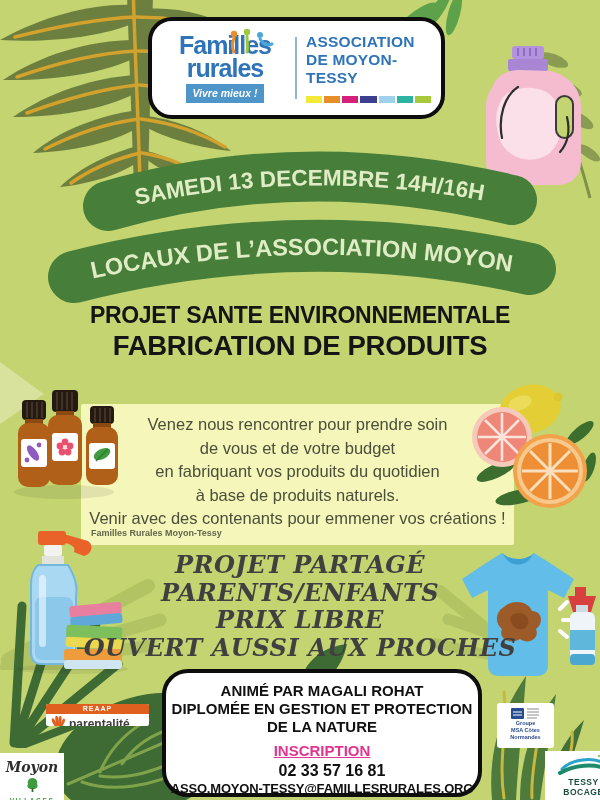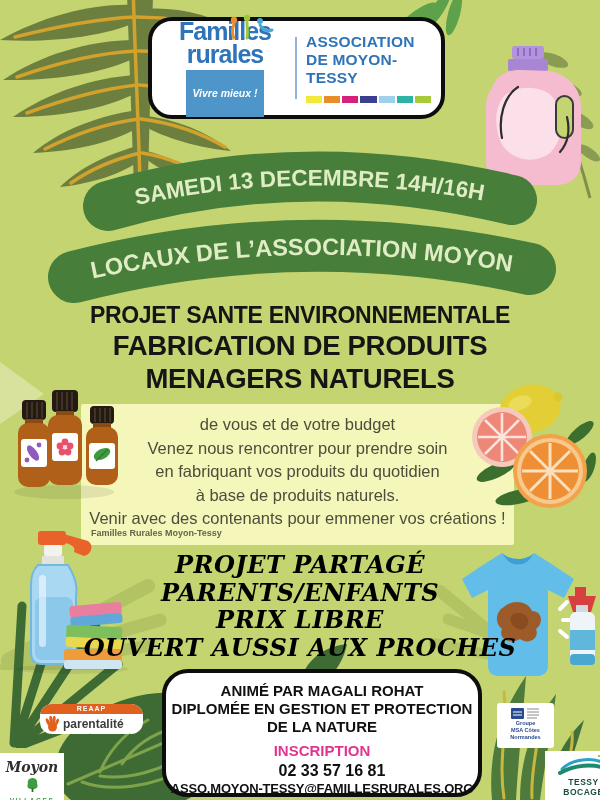--- a/index.html
+++ b/index.html
@@ -16,21 +16,21 @@
     left:148px;top:17px;width:297px;height:102px;background:#fff;
     border:4px solid #0d0d0d;border-radius:24px;z-index:6;
     display:flex;align-items:center;box-sizing:border-box;padding:4px 8px 4px 12px;
   }
   .brand-col{position:relative;width:122px;flex:none;text-align:center;}
   .brand-figures{position:absolute;top:-6px;left:62px;}
   .brand-line{font-weight:bold;color:#2f74b8;font-size:25px;line-height:22px;letter-spacing:-1px;}
   .brand-line2{margin-top:1px;}
   .brand-tagline{
     margin:5px auto 0;background:#4e95c9;color:#fff;font-style:italic;font-weight:bold;
-    font-size:10.5px;padding:18px 7px;width:fit-content;line-height:11px;
+    font-size:10.5px;padding:4px 7px;width:fit-content;line-height:11px;
   }
   .logo-divider{width:2px;height:62px;background:#8fb4d8;margin:0 9px;flex:none;}
   .assoc-col{flex:1;}
   .assoc-line{font-weight:bold;color:#2f74b8;font-size:15.5px;line-height:18px;letter-spacing:0.2px;}
   .stripe{display:flex;margin-top:9px;}
   .stripe span{height:7px;flex:1;margin-right:2px;}
 
   
   .banner-svg{left:0;width:600px;z-index:5;}
   .banner-text{font-family:"Liberation Sans",sans-serif;font-weight:bold;fill:#e0edc4;}
@@ -43,39 +43,39 @@
   
   .intro-box{
     left:81px;top:404px;width:433px;height:141px;background:#f5f6ba;z-index:2;
     box-sizing:border-box;padding-top:9px;text-align:center;border-radius:2px;
   }
   .intro-line{font-size:16.5px;color:#4c4e3b;line-height:23.5px;}
   .intro-credit{position:absolute;left:10px;bottom:7px;font-size:9px;font-weight:bold;color:#63654d;}
 
   
   .highlights{
-    left:0;right:0;top:551px;text-align:center;z-index:4;color:#000000;
+    left:0;right:0;top:551px;text-align:center;z-index:4;color:#404040;
     font-family:"DejaVu Serif",serif;font-style:italic;font-weight:bold;
     font-size:24px;line-height:27.5px;letter-spacing:0.5px;
   }
 
   
   .contact-box{
     left:162px;top:669px;width:320px;height:128px;background:#fff;
     border:4px solid #0d0d0d;border-radius:26px;z-index:7;box-sizing:border-box;
     text-align:center;padding-top:9px;color:#101010;
   }
   .contact-host{font-size:15px;font-weight:bold;line-height:18px;}
-  .contact-inscription{margin-top:6px;font-size:15px;font-weight:bold;color:#e2348e;line-height:18px;}
+  .contact-inscription{margin-top:6px;font-size:15px;font-weight:bold;color:#e2348e;text-decoration:underline;line-height:18px;}
   .contact-phone{font-size:16px;font-weight:bold;line-height:20px;margin-top:1px;margin-left:20px;}
   .contact-email{font-size:13px;font-weight:bold;letter-spacing:-0.2px;white-space:nowrap;line-height:16px;}
 
   
   .logo-card{background:#fff;z-index:8;box-sizing:border-box;}
-  .reaap{left:40px;top:704px;width:103px;height:30px;border-radius:12px;overflow:hidden;}
+  .reaap{left:46px;top:704px;width:103px;height:22px;border-radius:2px;overflow:hidden;}
   .reaap-bar{background:#e0611f;color:#fff;font-size:7px;font-weight:bold;text-align:center;line-height:10px;height:10px;letter-spacing:1px;}
   .reaap-row{display:flex;align-items:center;padding:2px 4px 0 5px;}
   .reaap-name{font-size:12px;font-weight:bold;color:#3c3c3c;margin-left:3px;}
   .reaap-sub{font-size:7.5px;color:#e0823f;text-align:right;margin:-1px 6px 0 0;text-decoration:underline;}
   .moyon{left:0;top:753px;width:64px;height:59px;text-align:center;padding-top:5px;}
   .moyon-name{font-family:"DejaVu Serif",serif;font-style:italic;font-weight:bold;font-size:14px;color:#2e2e2e;line-height:16px;}
   .moyon-sub{font-size:6.5px;font-weight:bold;letter-spacing:1.5px;color:#3f9b3f;margin-top:3px;}
   .msa{left:497px;top:703px;width:57px;height:45px;border-radius:3px;text-align:center;padding-top:4px;}
   .msa-text{font-size:5.5px;font-weight:bold;color:#2b4a8b;line-height:7px;}
   .tessy{left:545px;top:751px;width:77px;height:49px;text-align:center;padding-top:2px;}
@@ -255,26 +255,25 @@
     <path d="M74 72 Q 300 14 530 64" stroke="#477e3a" stroke-width="52" fill="none" stroke-linecap="round"></path>
     <path id="bp2" d="M60 81 Q 300 23 544 73" fill="none"></path>
     <text class="banner-text" font-size="23.5" text-anchor="middle">
       <textPath href="#bp2" startOffset="50%">LOCAUX DE L’ASSOCIATION MOYON</textPath>
     </text>
   </svg>
 
   <div class="abs title-block">
     <div class="title-line1">PROJET SANTE ENVIRONNEMENTALE</div>
     <div class="title-line2">FABRICATION DE PRODUITS</div>
-    <div class="title-line3">MENAGERS NATURELS</div>
   </div>
 
   <div class="abs intro-box">
+    <div class="intro-line">Venez nous rencontrer pour prendre soin</div>
     <div class="intro-line">de vous et de votre budget</div>
-    <div class="intro-line">Venez nous rencontrer pour prendre soin</div>
     <div class="intro-line">en fabriquant vos produits du quotidien</div>
     <div class="intro-line">à base de produits naturels.</div>
     <div class="intro-line">Venir avec des contenants pour emmener vos créations !</div>
     <div class="intro-credit">Familles Rurales Moyon-Tessy</div>
   </div>
 
   <svg class="abs" style="left:6px;top:382px;z-index:3" width="118" height="122" viewBox="0 0 118 122">
     <ellipse cx="58" cy="110" rx="50" ry="7" fill="#000" opacity="0.08"></ellipse>
 
     <rect x="16" y="18" width="24" height="20" rx="4" fill="#241a12"></rect>

